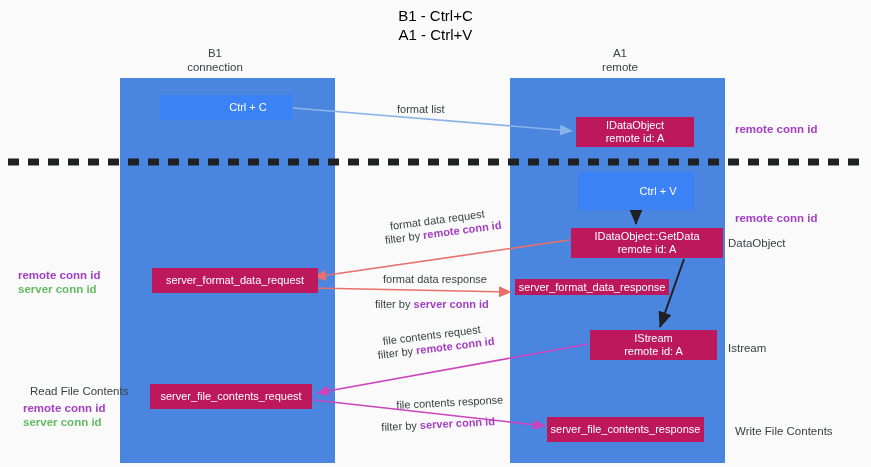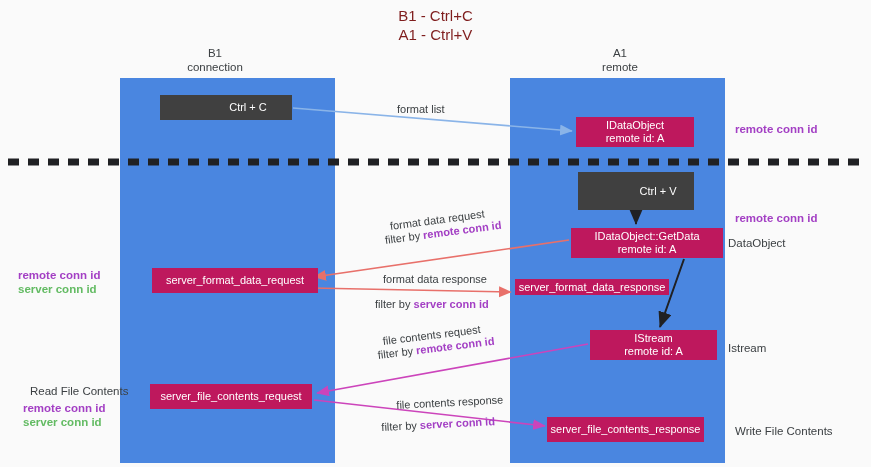--- a/index.html
+++ b/index.html
@@ -4,37 +4,37 @@
 <style>
   html,body{margin:0;padding:0;background:#fafafa;}
   body{width:871px;height:467px;position:relative;overflow:hidden;
        font-family:"Liberation Sans","DejaVu Sans",sans-serif;
        color:#3c4043;-webkit-font-smoothing:antialiased;}
   #canvas{position:absolute;inset:0;}
   .abs{position:absolute;}
   svg.layer{position:absolute;left:0;top:0;width:871px;height:467px;overflow:visible;pointer-events:none;}
 
   
-  #title{left:0;top:6px;width:871px;text-align:center;font-size:15px;line-height:19px;color:#7f1d1d;}
+  #title{left:0;top:6px;width:871px;text-align:center;font-size:15px;line-height:19px;color:#000000;}
 
   
   .colhead{font-size:11.5px;line-height:13.5px;text-align:center;color:#3c4043;}
   #head-b1{left:155px;top:47px;width:120px;}
   #head-a1{left:560px;top:47px;width:120px;}
 
   
   .lane{background:#4a86e0;}
   #lane-b1{left:120px;top:78px;width:215px;height:385px;}
   #lane-a1{left:510px;top:78px;width:215px;height:385px;}
 
   
   .node{position:absolute;box-sizing:border-box;display:flex;flex-direction:column;
         align-items:center;justify-content:center;color:#ffffff;font-size:11px;
         line-height:13px;text-align:center;padding:2px 4px;}
-  .green{background:#404040;padding-left:48px;}
+  .green{background:#3b82f6;padding-left:48px;}
   .orange{background:#be185d;}
   .node .l2{font-size:11px;line-height:13px;}
 
   #n-ctrlc{left:160px;top:95px;width:132px;height:25px;}
   #n-idataobject{left:576px;top:117px;width:118px;height:30px;}
   #n-ctrlv{left:578px;top:172px;width:116px;height:38px;}
   #n-getdata{left:571px;top:228px;width:152px;height:30px;}
   #n-fmtreq{left:152px;top:268px;width:166px;height:25px;}
   #n-fmtresp{left:515px;top:279px;width:154px;height:16px;}
   #n-istream{left:590px;top:330px;width:127px;height:30px;}

